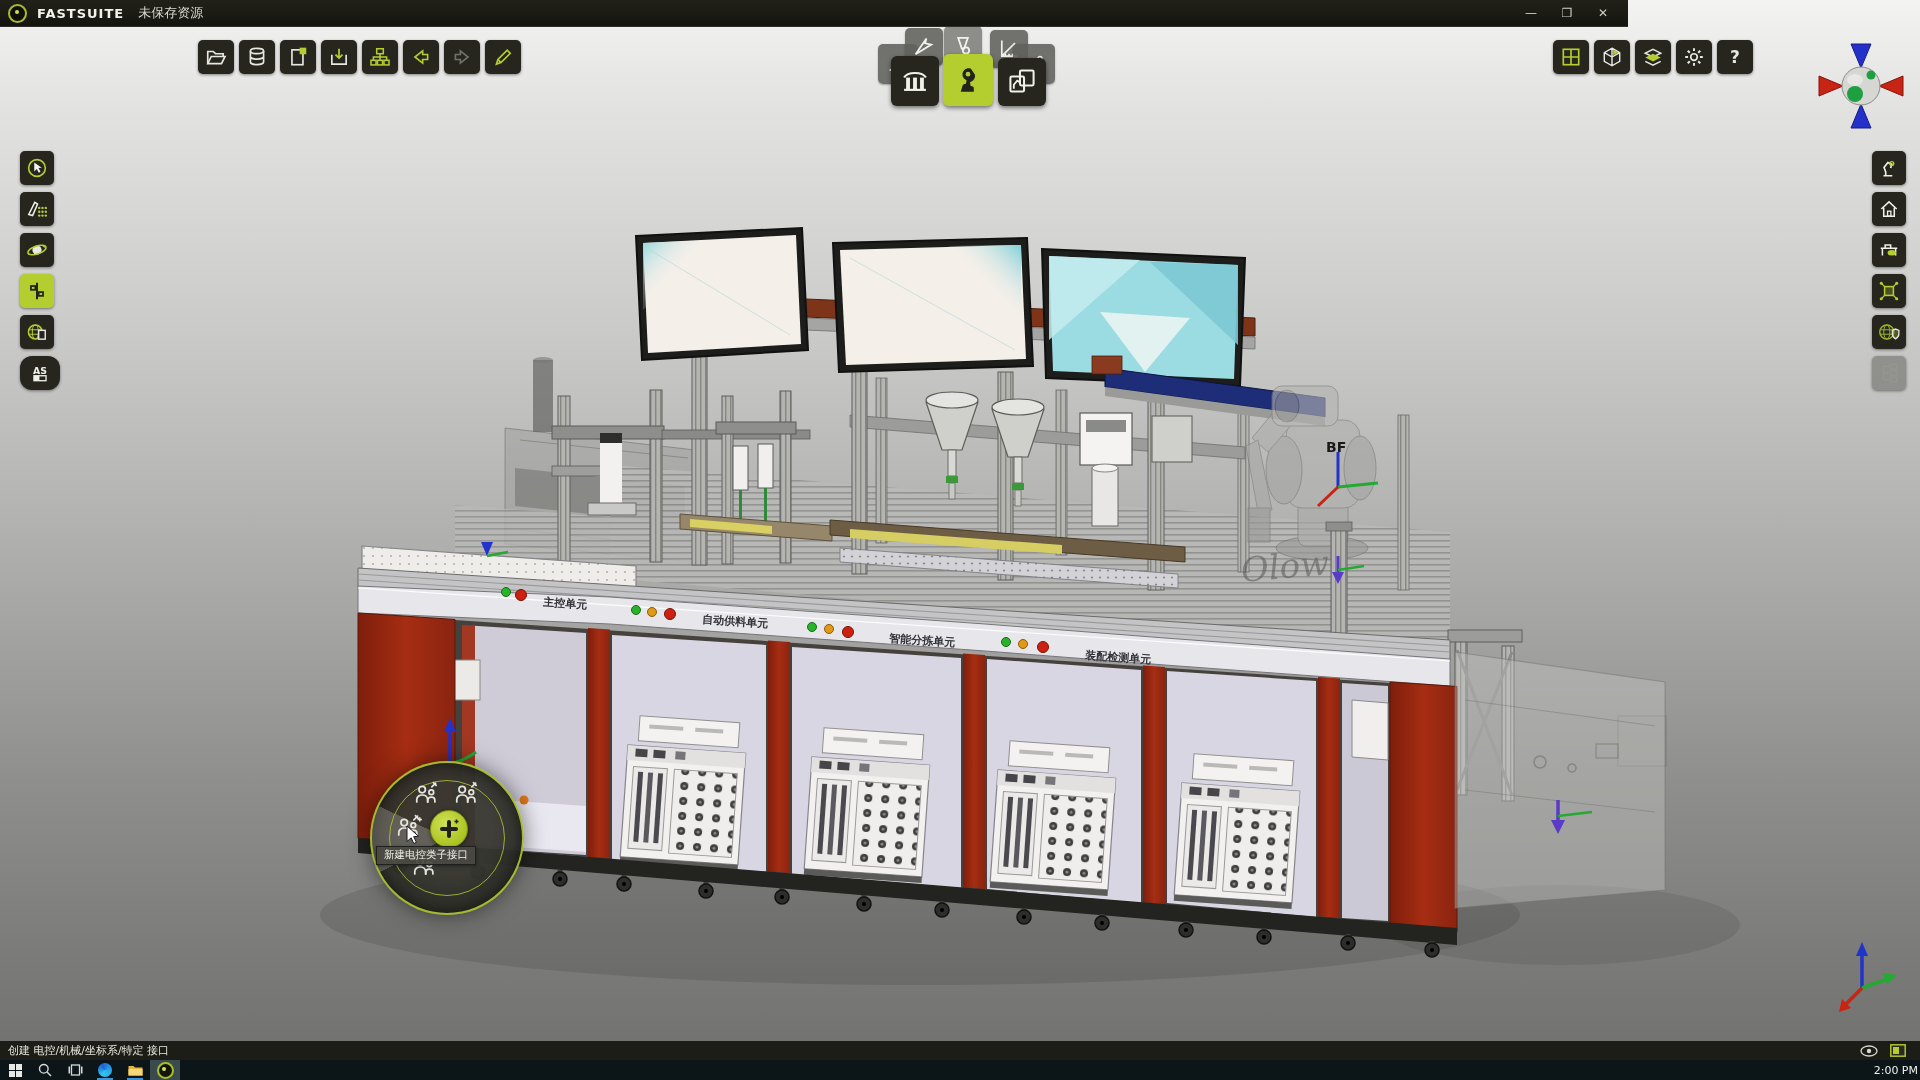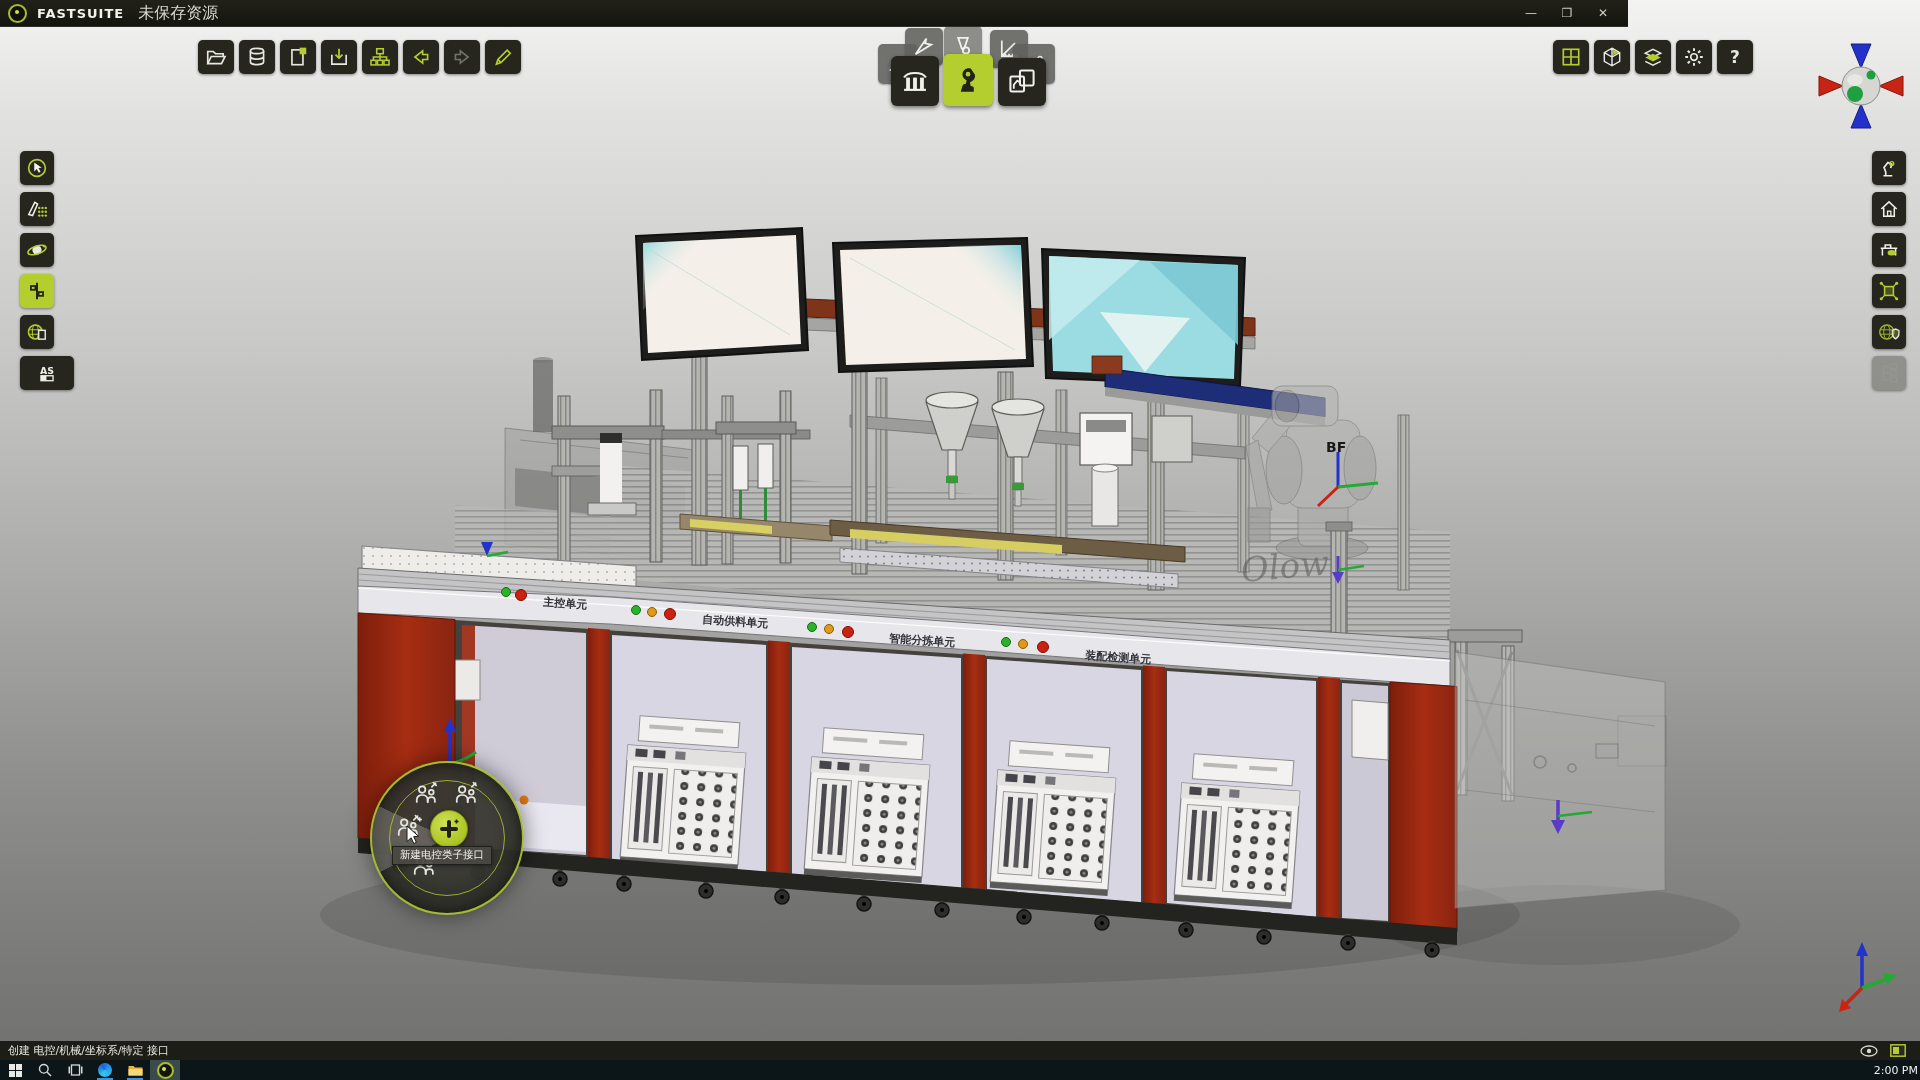--- a/index.html
+++ b/index.html
@@ -7,21 +7,21 @@
     width:1920px;height:1080px;overflow:hidden;position:relative;
     font-family:"DejaVu Sans","Liberation Sans",sans-serif;
     background:linear-gradient(180deg,#f3f3f1 0%,#e2e2e0 10%,#cbcbc9 30%,#adadab 52%,#8f8f8d 72%,#797977 90%,#6f6f6d 100%);
   }
   
   .titlebar{position:absolute;left:0;top:0;width:1628px;height:26px;background:linear-gradient(180deg,#21211a,#15150f);
     display:flex;align-items:center;z-index:30;border-bottom:1px solid #2e2e26;}
   .tb-logo{width:15px;height:15px;border-radius:50%;border:2px solid #a9bd2c;background:#101009;margin:0 10px 0 8px;position:relative;}
   .tb-logo::after{content:"";position:absolute;left:4.5px;top:4.5px;width:4px;height:4px;border-radius:50%;background:#cbe04e;}
   .tb-app{color:#f2f2ec;font-size:13px;font-weight:bold;letter-spacing:1px;}
-  .tb-doc{color:#d9d9d0;font-size:16px;margin-left:14px;}
+  .tb-doc{color:#d9d9d0;font-size:13px;margin-left:14px;}
   .tb-ctrl{margin-left:auto;display:flex;align-items:center;gap:6px;padding-right:10px;}
   .tb-btn{width:30px;height:20px;display:flex;align-items:center;justify-content:center;color:#cfcfc8;font-size:12px;cursor:default;}
   
   .btn{width:36px;height:34px;background:#26261f;border-radius:5px;display:flex;align-items:center;justify-content:center;
     box-shadow:0 1px 3px rgba(0,0,0,.45);flex:none;}
   .btn.green{background:#b5ce2f;}
   .btn.dim svg{opacity:.55;}
   .row{position:absolute;display:flex;gap:5px;z-index:20;}
   .col{position:absolute;display:flex;flex-direction:column;gap:7px;z-index:20;}
   .gbtn{position:absolute;border-radius:5px;display:flex;align-items:center;justify-content:center;z-index:18;
@@ -36,21 +36,21 @@
   .rdisc{position:absolute;left:370px;top:761px;width:150px;height:150px;border-radius:50%;z-index:24;
     background:radial-gradient(circle at 50% 45%,rgba(56,56,50,.96) 40%,rgba(36,36,31,.97) 85%);
     border:2px solid rgba(177,202,48,.9);box-shadow:0 0 22px rgba(0,0,0,.5), inset 0 0 14px rgba(0,0,0,.5);}
   .rdisc::before{content:"";position:absolute;inset:0;border-radius:50%;
     background:conic-gradient(from 243deg,rgba(215,215,208,.26) 0 52deg,transparent 52deg 360deg);}
   .rdisc::after{content:"";position:absolute;inset:17px;border-radius:50%;border:1.5px solid rgba(177,202,48,.8);}
   .ritem{position:absolute;width:30px;height:30px;z-index:26;display:flex;align-items:center;justify-content:center;}
   .rcenter{position:absolute;left:430px;top:810px;width:36px;height:36px;border-radius:50%;z-index:26;
     background:radial-gradient(circle at 40% 35%,#cfe155,#a9c21f 75%);border:1px solid #7e930f;
     display:flex;align-items:center;justify-content:center;box-shadow:0 1px 4px rgba(0,0,0,.5);}
-  .rtooltip{position:absolute;left:392px;top:846px;z-index:28;background:rgba(74,72,66,.94);border:1px solid rgba(28,28,24,.9);
+  .rtooltip{position:absolute;left:376px;top:846px;z-index:28;background:rgba(74,72,66,.94);border:1px solid rgba(28,28,24,.9);
     color:#f1f0e9;font-size:10.5px;padding:1px 7px 2px;white-space:nowrap;box-shadow:0 1px 3px rgba(0,0,0,.4);}
   .cursor{position:absolute;left:406px;top:826px;z-index:40;}
   
   .statusbar{position:absolute;left:0;top:1041px;width:1920px;height:19px;background:#1d1d17;z-index:30;
     display:flex;align-items:center;color:#e6e6de;font-size:11px;}
   .statusbar .msg{padding-left:8px;}
   .statusbar .sicons{margin-left:auto;display:flex;align-items:center;gap:12px;padding-right:14px;}
   .taskbar{position:absolute;left:0;top:1060px;width:1920px;height:20px;background:#0c1517;z-index:30;
     display:flex;align-items:center;}
   .titem{width:30px;height:20px;display:flex;align-items:center;justify-content:center;position:relative;}
@@ -595,21 +595,21 @@
     </svg>
   </div>
   <div class="btn" style="width:34px;height:34px;">
     <svg width="22" height="22" viewBox="0 0 20 20">
       <circle cx="8.5" cy="10" r="6.3" fill="none" stroke="#b5ce2f" stroke-width="1.4"></circle>
       <ellipse cx="8.5" cy="10" rx="2.8" ry="6.3" fill="none" stroke="#b5ce2f" stroke-width="1"></ellipse>
       <path d="M2.4 8 h12.2 M2.4 12 h12.2" stroke="#b5ce2f" stroke-width="1"></path>
       <rect x="11.5" y="8.5" width="6" height="8" fill="#26261f" stroke="#e8e8e2" stroke-width="1.3"></rect>
     </svg>
   </div>
-  <div class="btn" style="width:54px;height:34px;">
+  <div class="btn" style="width:40px;height:34px;border-radius:12px;">
     <svg width="22" height="22" viewBox="0 0 20 20">
       <text x="10" y="10.5" text-anchor="middle" font-size="8.5" font-weight="bold" fill="#f0f0ea">AS</text>
       <rect x="4.5" y="12.5" width="11" height="4.5" fill="none" stroke="#f0f0ea" stroke-width="1.2"></rect>
       <rect x="4.5" y="12.5" width="5" height="4.5" fill="#f0f0ea"></rect>
     </svg>
   </div>
 </div>
 
 <div class="col" style="left:1872px;top:151px;">
   <div class="btn" style="width:34px;height:34px;">

